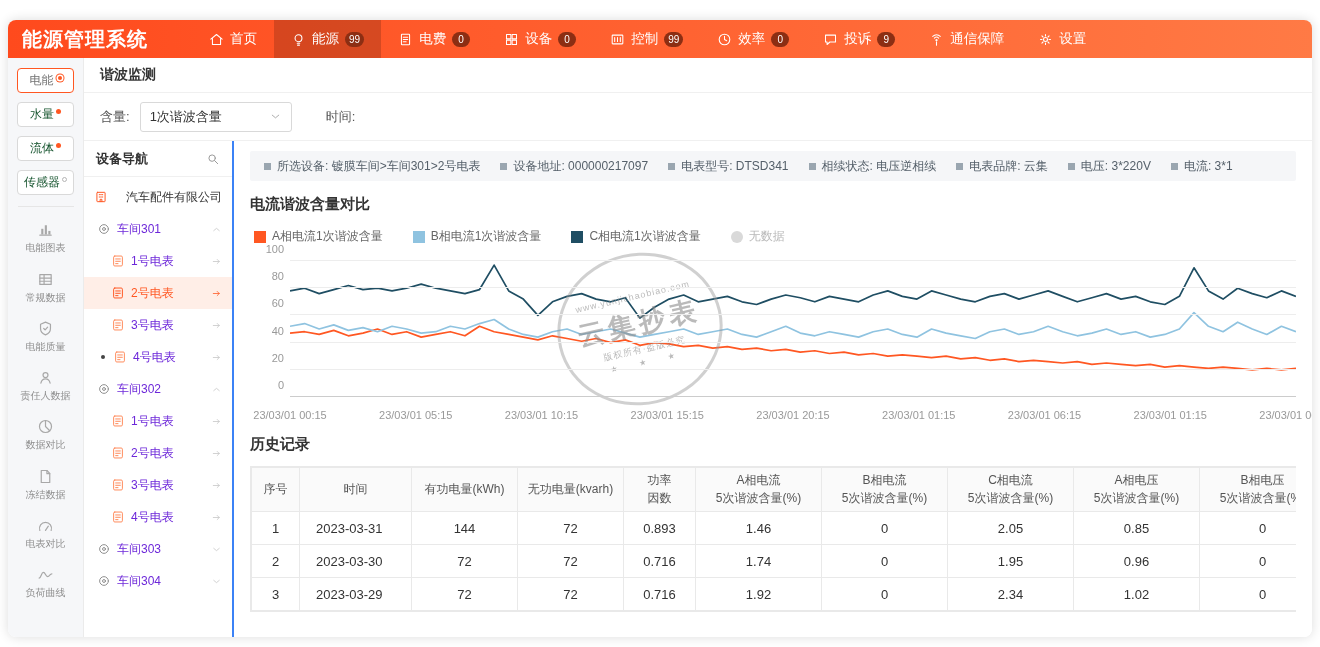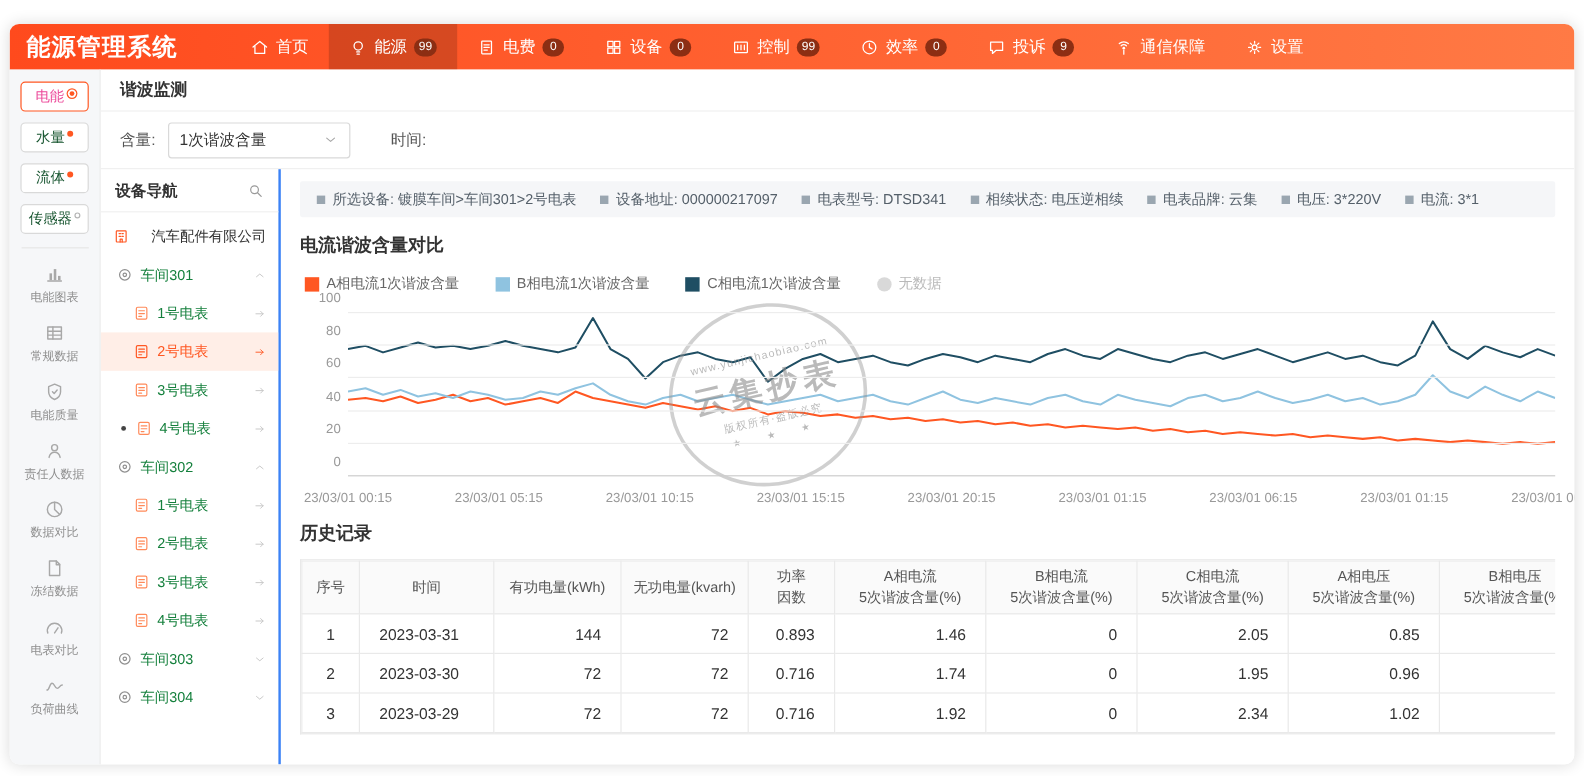--- a/index.html
+++ b/index.html
@@ -26,21 +26,21 @@
     color:#fff; font-size:10px; text-align:center; padding:0 4px; }
 
   .frame { flex:1; display:flex; min-height:0; }
 
   
   .sidebar { flex:0 0 76px; width:76px; background:#f6f7f9; border-right:1px solid #ebebeb;
     display:flex; flex-direction:column; align-items:center; padding-top:10px; overflow:hidden; }
   .side-tab { width:57px; height:25px; line-height:23px; background:#fff; border:1px solid #d9d9d9;
     border-radius:4px; font-size:12px; color:#14532d; text-align:center; margin-bottom:9px; cursor:pointer;
     white-space:nowrap; }
-  .side-tab.active { border-color:#ff5722; color:#ec4899; }
+  .side-tab.active { border-color:#ff5722; color:#737373; }
   .mk { display:inline-block; width:5px; height:5px; border-radius:50%; background:#ff5722;
     vertical-align:4px; margin-left:2px; }
   .mk.ring { background:#fff; border:1px solid #b5b5b5; }
   .mk.target { background:#ff5722; box-shadow:0 0 0 1.5px #fff, 0 0 0 2.5px #ff5722; width:4px; height:4px; margin-left:4px; }
   .side-sep { width:56px; height:1px; background:#e6e6e6; margin:2px 0 6px; }
   .side-item { width:100%; text-align:center; padding:7px 0; color:#a0a0a0; cursor:pointer; }
   .side-item .ic { width:17px; height:17px; color:#a8a8a8; }
   .side-item .lbl { display:block; font-size:10px; color:#8f8f8f; margin-top:3px; letter-spacing:0; }
 
   
@@ -58,21 +58,21 @@
 
   .body-row { flex:1; display:flex; min-height:0; }
 
   
   .device-panel { flex:0 0 150px; width:150px; border-right:2px solid #3b82f6; display:flex; flex-direction:column; }
   .dp-head { flex:0 0 36px; display:flex; align-items:center; justify-content:space-between;
     padding:0 12px; border-bottom:1px solid #f0f0f0; font-size:13px; font-weight:bold; color:#333; }
   .dp-head .ic { width:14px; height:14px; color:#999; cursor:pointer; }
   .tree { flex:1; overflow:hidden; padding-top:4px; }
   .tree-row { height:32px; display:flex; align-items:center; gap:6px; padding:0 10px;
-    font-size:12px; color:#15803d; cursor:pointer; white-space:nowrap; }
+    font-size:12px; color:#6d28d9; cursor:pointer; white-space:nowrap; }
   .tree-row .ic.lead { width:14px; height:14px; flex:0 0 14px; }
   .tree-row .ic.tail { width:11px; height:11px; margin-left:auto; color:#c5c5c5; flex:0 0 11px; }
   .tree-row.company .ic.lead { color:#ff5722; }
   .tree-row.company { color:#333;justify-content:space-between; }
   .tree-row.group { padding-left:13px; }
   .tree-row.group .ic.lead { color:#8f8f8f; }
   .tree-row.meter { padding-left:27px; }
   .tree-row.meter .ic.lead { color:#ff8a5a; }
   .tree-row.meter.selected { background:#ffeee7; color:#ff5722; }
   .tree-row.meter.selected .ic.lead, .tree-row.meter.selected .ic.tail { color:#ff5722; }
@@ -111,21 +111,21 @@
   .stamp .s2 { font-size:27px; font-weight:bold; letter-spacing:4px; margin:4px 0 2px; }
   .stamp .s3 { font-size:9px; letter-spacing:1px; }
   .stamp .stars { font-size:8px; letter-spacing:10px; margin-top:2px; }
 
   .hist-sec { padding:12px 16px 0; }
   .table-wrap { margin-top:12px; border:1px solid #e9e9e9; border-right:none; overflow:hidden; }
   table { border-collapse:collapse; table-layout:fixed; width:1074px; }
   th { background:#fafafa; border:1px solid #e9e9e9; font-weight:normal; font-size:12px; color:#555;
     height:44px; text-align:center; line-height:1.45; padding:0 6px; }
   td { border:1px solid #e9e9e9; font-size:13px; color:#333; height:33px; padding:0 16px; background:#fff; }
-  td.al-c { text-align:center; } td.al-l { text-align:left; } td.al-r { text-align:right; }
+  td.al-c { text-align:center; } td.al-l { text-align:left; } td.al-r { text-align:center; }
 </style>
 </head>
 <body>
 
 <div class="app">
 
   <div class="topnav">
     <div class="logo">能源管理系统</div>
     <div class="nav-items">
         <div class="nav-item">

